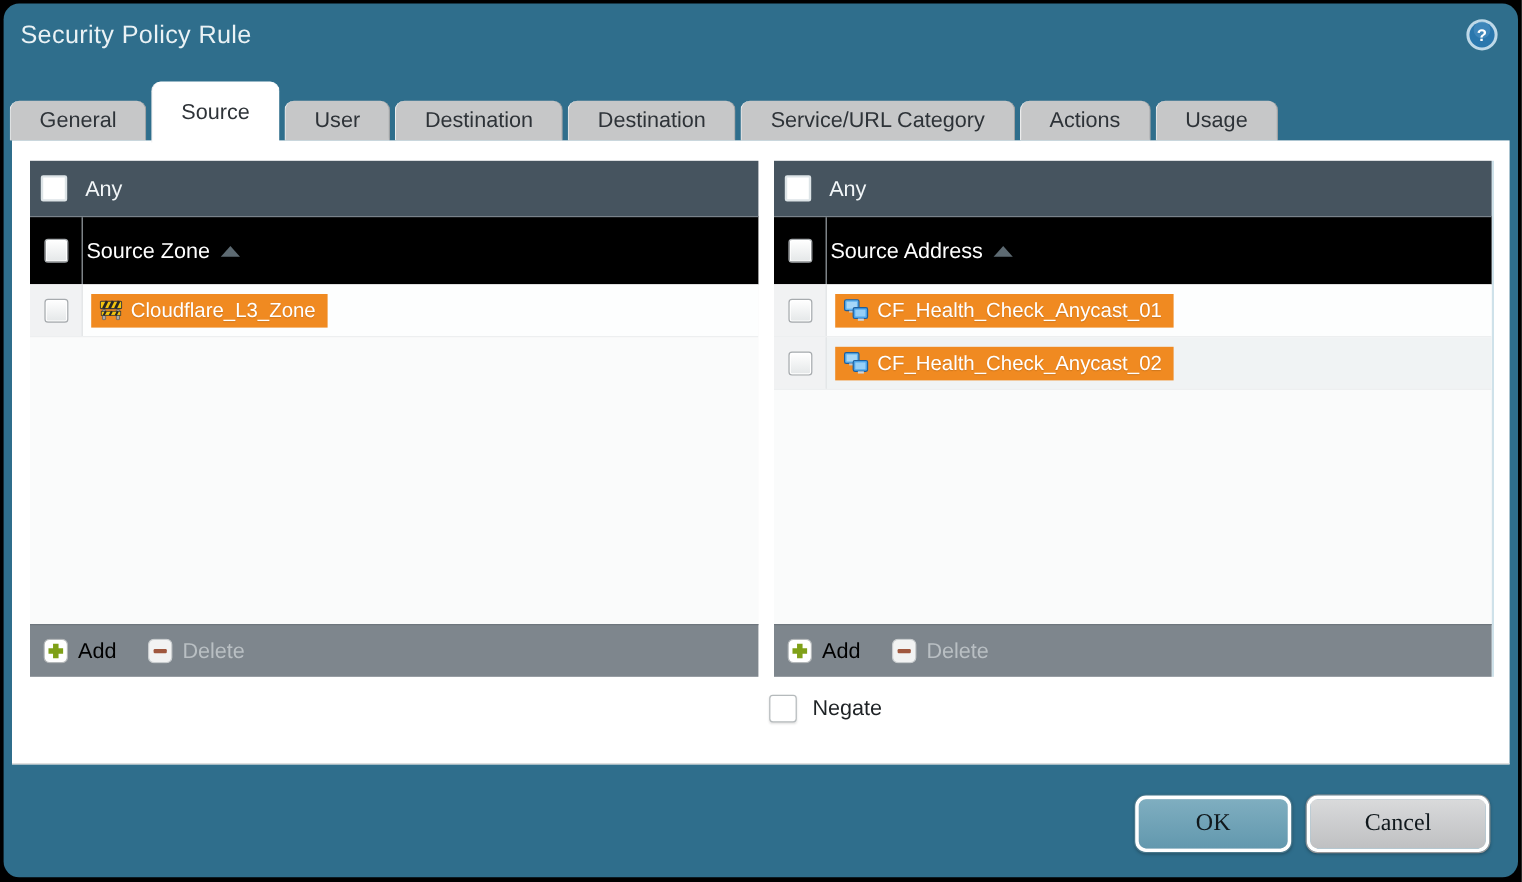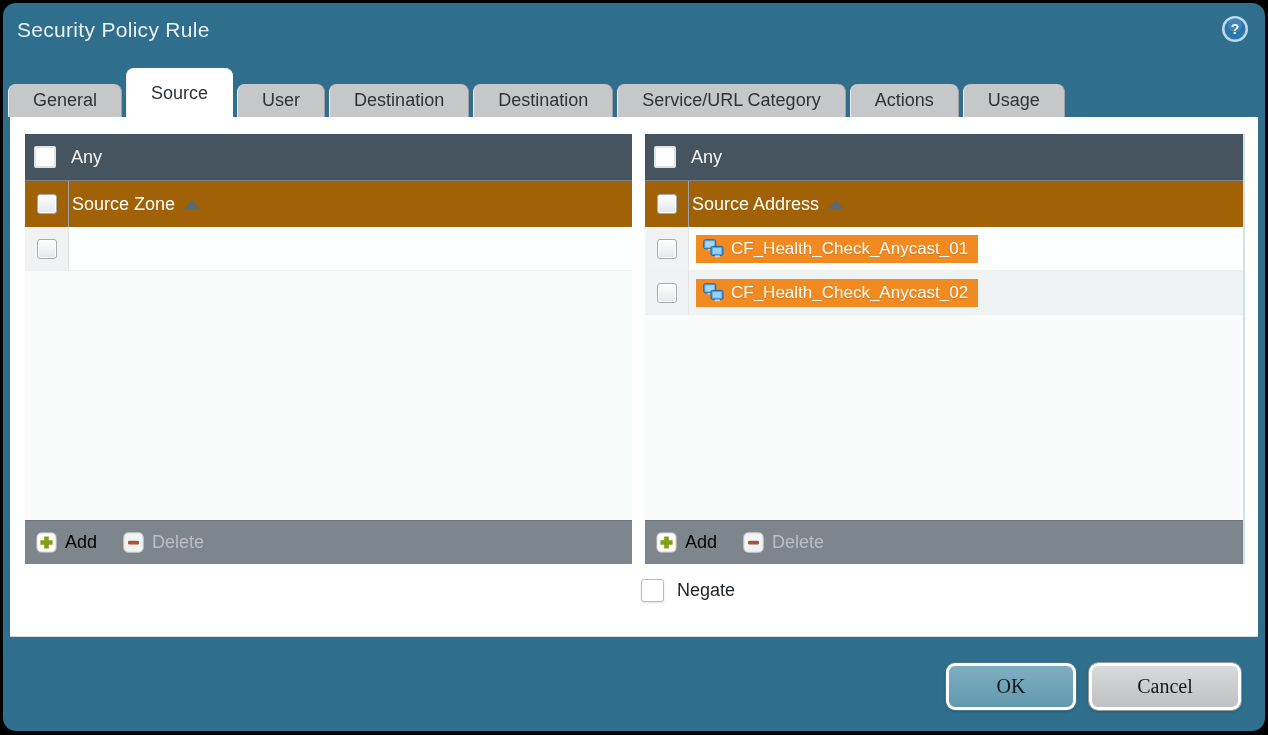--- a/index.html
+++ b/index.html
@@ -28,21 +28,21 @@
 
   .panel { position:absolute; top:17px; height:430px; display:flex; flex-direction:column;
            background:#FAFBFB; }
   .panel-left  { left:15px;  width:607px; }
   .panel-right { left:635px; width:600px; border-right:2px solid #CFE2EA; }
 
   .any-row { flex:none; height:46px; background:#46545F; display:flex; align-items:center; padding-left:9px; }
   .cb-any { width:22px; height:22px; background:#fff; border:2px solid #DDE4E7; border-radius:2px; cursor:pointer; }
   .any-label { color:#F2F6F8; font-size:18px; margin-left:15px; }
 
-  .col-head { flex:none; height:47px; background:#a16207; display:flex; align-items:center; border-top:1px solid #7A838B; }
+  .col-head { flex:none; height:57px; background:#000000; display:flex; align-items:center; border-top:1px solid #7A838B; }
   .cb-cell { flex:none; width:44px; align-self:stretch; display:flex; align-items:center; justify-content:center; }
   .col-head .cb-cell { border-right:1px solid #9CA3A9; }
   .cb { width:20px; height:20px; background:linear-gradient(#FFFFFF,#E4E7E8); border:1px solid #A7ABAE;
         border-radius:3px; box-shadow:inset 0 0 0 1px #fff; cursor:pointer; }
   .col-label { display:flex; align-items:center; gap:9px; color:#fff; font-size:18px; margin-left:3px; cursor:pointer; }
   .sort-arrow { width:0; height:0; border-left:8px solid transparent; border-right:8px solid transparent;
                 border-bottom:9px solid #5D6A72; }
 
   .pbody { flex:1; background:#FAFBFB; overflow:hidden; }
   .row { height:44px; display:flex; align-items:center; border-bottom:1px solid #EDEFF0; background:#FDFEFE; }
@@ -133,20 +133,35 @@
           <div class="col-label">
             <span>Source Zone</span>
             <span class="sort-arrow"></span>
           </div>
         </div>
         <div class="pbody">
           <div class="row">
             <div class="cb-cell">
               <span class="cb"></span>
             </div>
+            <span class="chip">
+              <svg width="19" height="17" viewBox="0 0 19 17">
+                <rect x="2.4" y="8" width="2.6" height="8.4" rx="0.6" fill="#A9A9A9" stroke="#5A5A5A" stroke-width="0.6"></rect>
+                <rect x="14" y="8" width="2.6" height="8.4" rx="0.6" fill="#A9A9A9" stroke="#5A5A5A" stroke-width="0.6"></rect>
+                <g>
+                  <rect x="0.6" y="1" width="17.8" height="6.2" rx="1" fill="#F2C40E" stroke="#3A3A3A" stroke-width="0.9"></rect>
+                  <path d="M3.2 7 L6.2 1" stroke="#262626" stroke-width="2.3"></path>
+                  <path d="M8.2 7 L11.2 1" stroke="#262626" stroke-width="2.3"></path>
+                  <path d="M13.2 7 L16.2 1" stroke="#262626" stroke-width="2.3"></path>
+                </g>
+                <rect x="1.4" y="9.4" width="16.2" height="3.4" fill="#F2C40E" stroke="#3A3A3A" stroke-width="0.7"></rect>
+                <path d="M3.4 12.8 L5.2 9.4 M8.4 12.8 L10.2 9.4 M13.4 12.8 L15.2 9.4" stroke="#262626" stroke-width="1.7"></path>
+              </svg>
+              <span>Cloudflare_L3_Zone</span>
+            </span>
           </div>
         </div>
         <div class="pfooter">
           <span class="tool-btn add">
             <svg width="21" height="21" viewBox="0 0 21 21">
               <rect x="0.8" y="0.8" width="19.4" height="19.4" rx="4.5" fill="#FFFFFF" stroke="#B4B8BA"></rect>
               <path d="M10.5 4.4 V16.6 M4.4 10.5 H16.6" stroke="#7FA018" stroke-width="4.6"></path>
             </svg>
             <span>Add</span>
           </span>

